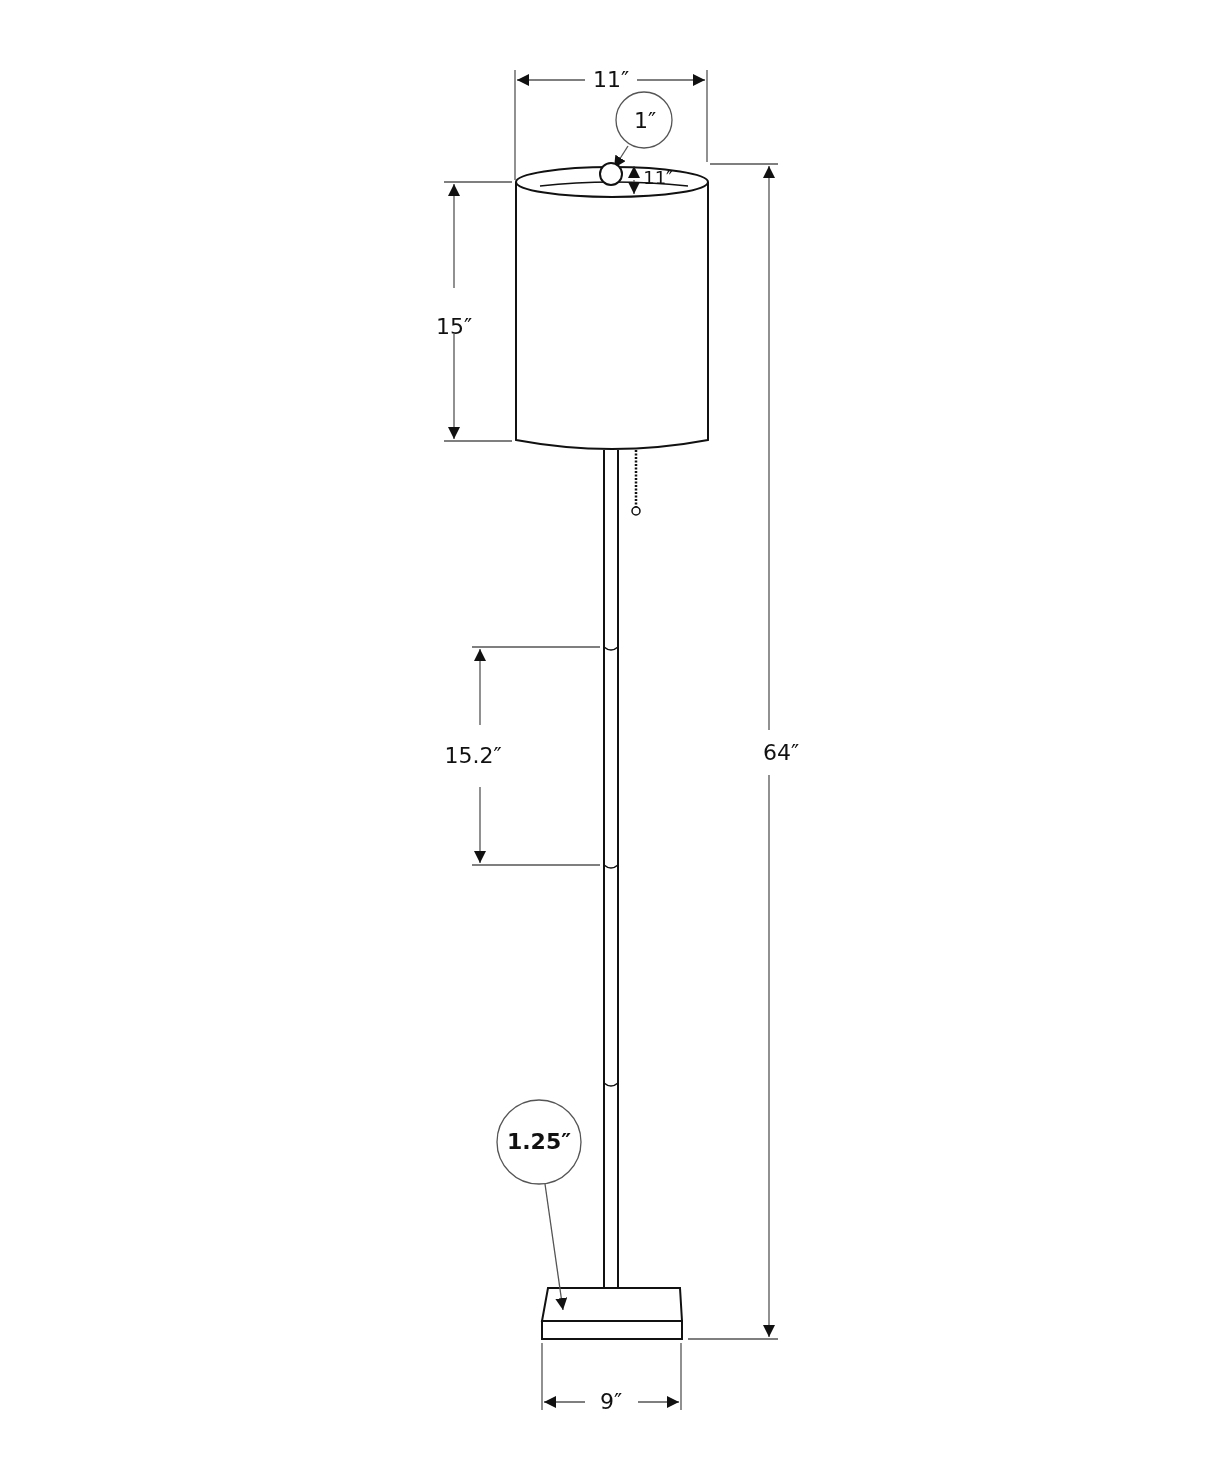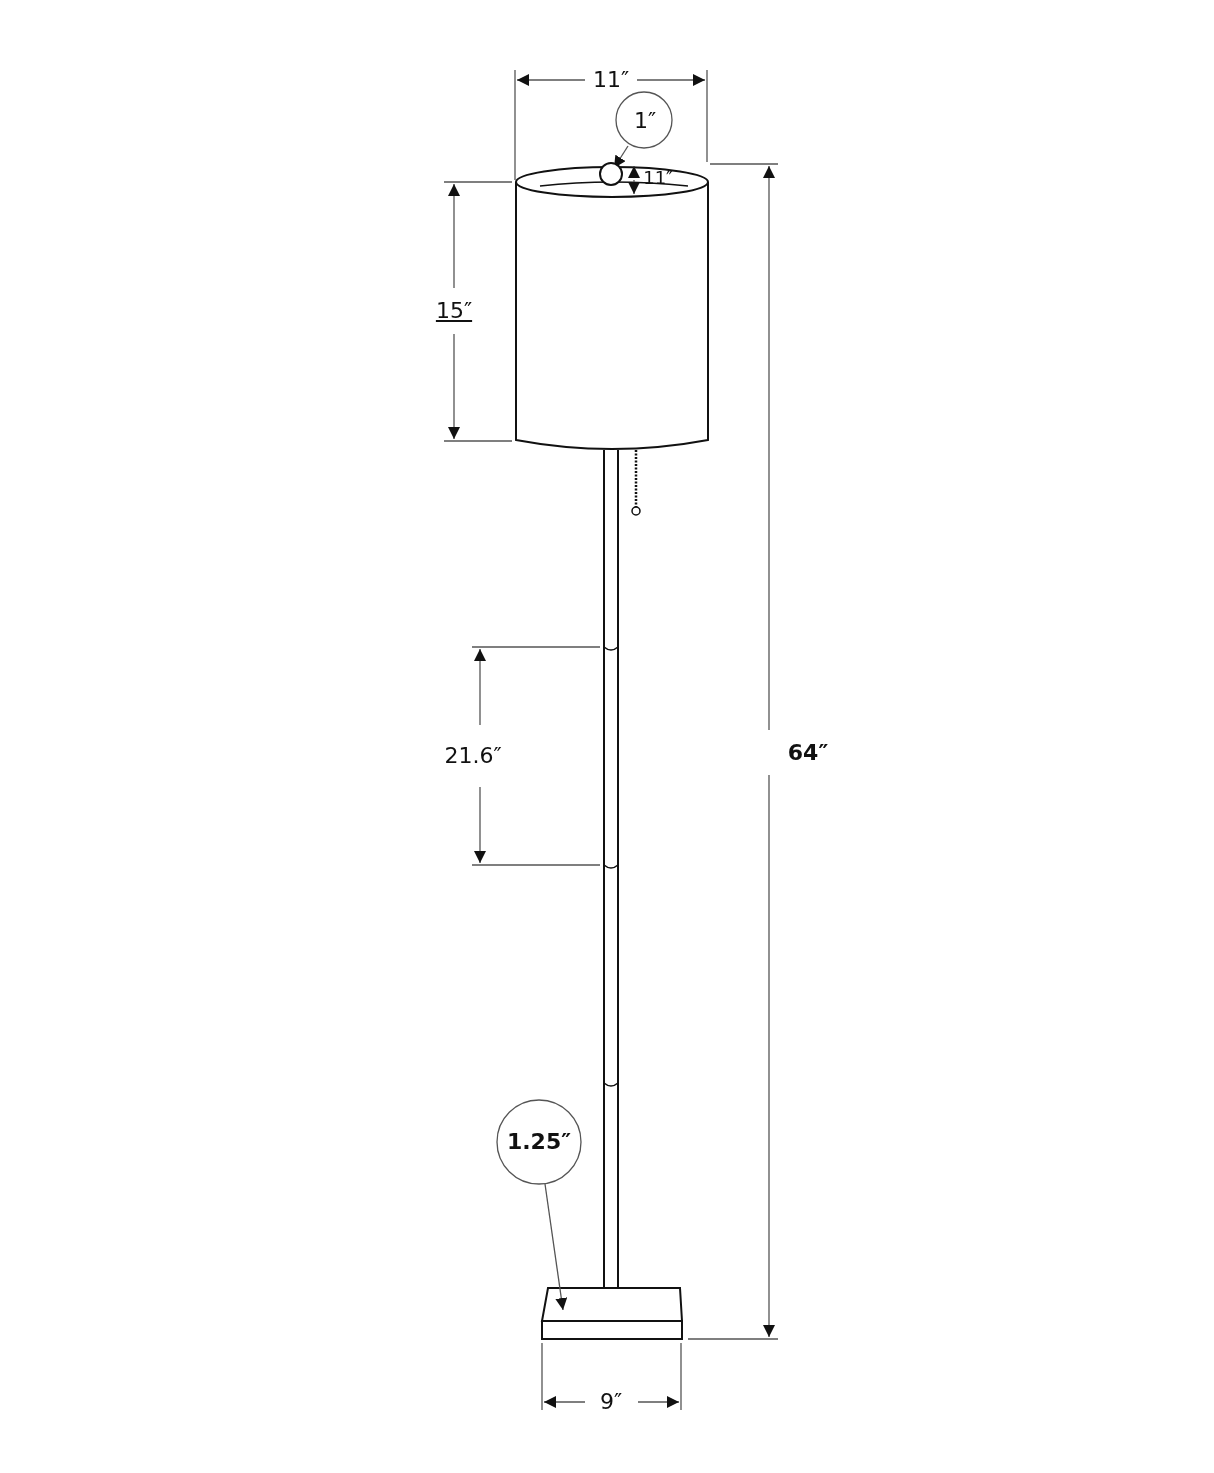--- a/index.html
+++ b/index.html
@@ -94,18 +94,18 @@
       <line class="dim" x1="542" y1="1343" x2="542" y2="1410"></line>
       <line class="dim" x1="681" y1="1343" x2="681" y2="1410"></line>
       <line class="dim" x1="544" y1="1402" x2="585" y2="1402" marker-start="url(#arr)"></line>
       <line class="dim" x1="638" y1="1402" x2="679" y2="1402" marker-end="url(#arr)"></line>
     </g>
   </svg>
 
   <span class="lbl" style="left:611px; top:80px;">11″</span>
   <span class="lbl" style="left:645px; top:121px;">1″</span>
   <span class="lbl small" style="left:658px; top:178px;">11″</span>
-  <span class="lbl" style="left:454px; top:311px;text-decoration:underline;">15″</span>
-  <span class="lbl" style="left:473px; top:756px;">21.6″</span>
-  <span class="lbl" style="left:808px; top:753px;font-weight:bold;">64″</span>
+  <span class="lbl" style="left:454px; top:327px;">15″</span>
+  <span class="lbl" style="left:473px; top:756px;">15.2″</span>
+  <span class="lbl" style="left:781px; top:753px;">64″</span>
   <span class="lbl" style="left:539px; top:1142px;font-weight:bold;">1.25″</span>
   <span class="lbl" style="left:611px; top:1402px;">9″</span>
 </div>
 
 </body></html>

